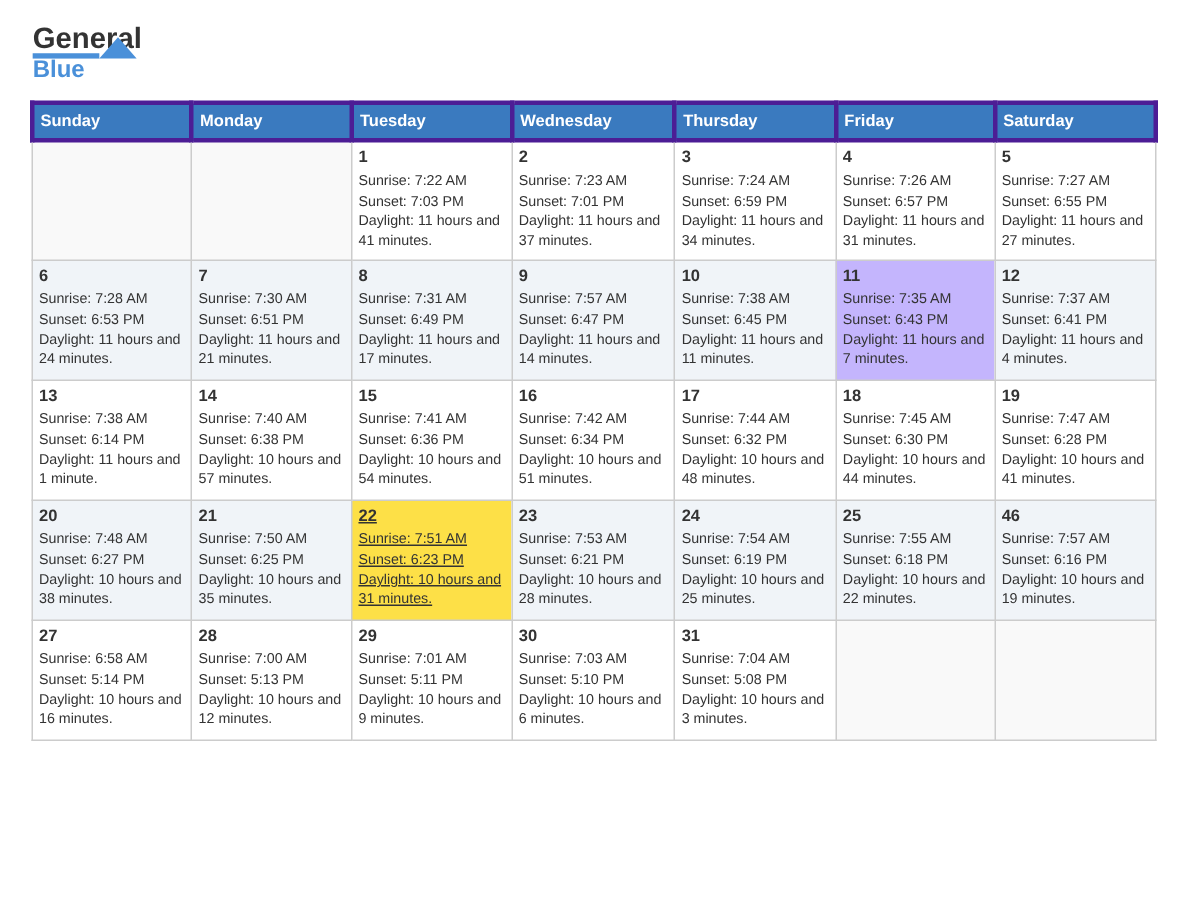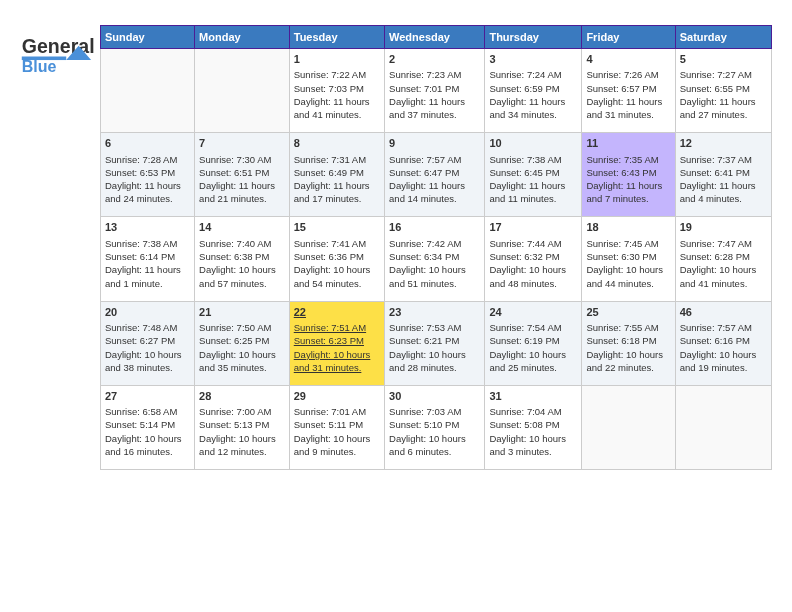--- a/index.html
+++ b/index.html
@@ -6,23 +6,23 @@
     body {
       font-family: Arial, sans-serif;
       background: #fff;
       width: 792px;
       height: 612px;
       overflow: hidden;
     }
     .page {
       width: 792px;
       height: 480px;
-      padding: 25px 20px 10px 20px;
+      padding: 4px 20px 10px 20px;
       display: flex;
-      flex-direction: row;
+      flex-direction: column;
     }
     .header {
       display: flex;
       justify-content: space-between;
       align-items: flex-start;
       margin-bottom: 8px;
     }
     .logo {
       display: flex;
       flex-direction: column;
@@ -48,21 +48,21 @@
       width: 100%;
       font-size: 10px;
     }
     .calendar th {
       background: #3a7abf;
       color: #fff;
       padding: 5px 4px;
       text-align: left;
       font-size: 11px;
       font-weight: bold;
-      border: 1px solid #4c1d95;
+      border: 3px solid #4c1d95;
     }
     .calendar td {
       border: 1px solid #ccc;
       vertical-align: top;
       padding: 3px 4px;
       width: 113px;
       height: 80px;
       background: #fff;
       font-size: 9.5px;
       color: #333;

